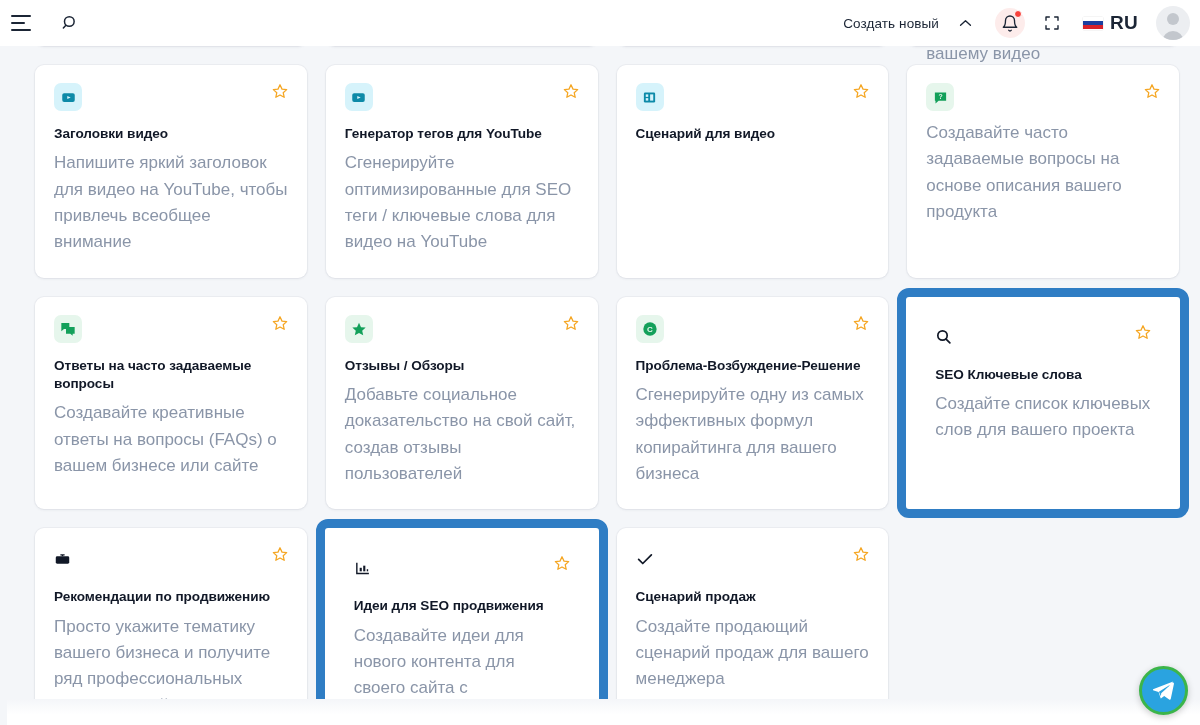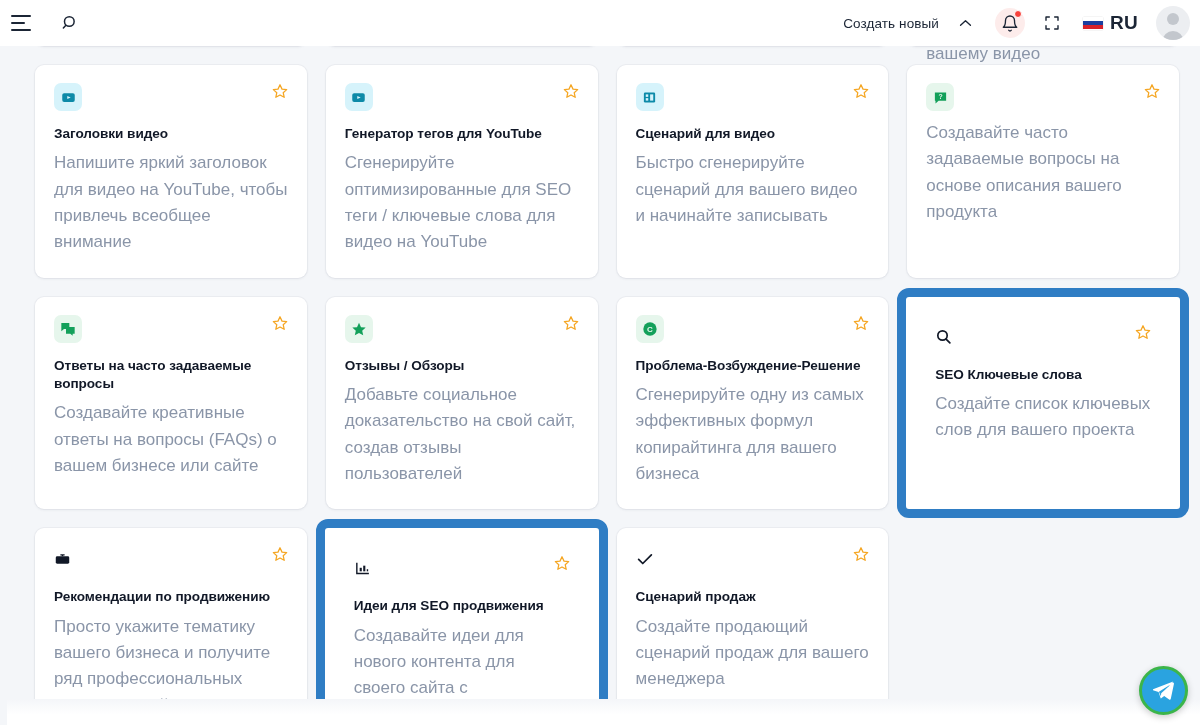--- a/index.html
+++ b/index.html
@@ -252,21 +252,20 @@
               <rect x="13" y="7" width="5" height="10" fill="#d6f3fb"></rect>
             </svg>
         </span>
         <span class="star">
           <svg width="16" height="16" viewBox="0 0 24 24" fill="none" stroke="#f5a623" stroke-width="1.9" stroke-linejoin="round">
               <polygon points="12,2.6 15,9.2 22,9.9 16.8,14.6 18.3,21.4 12,17.9 5.7,21.4 7.2,14.6 2,9.9 9,9.2"></polygon>
             </svg>
         </span>
       </div>
       <div class="c-title">Сценарий для видео</div>
-      <div class="c-desc">Быстро сгенерируйте сценарий для вашего видео и начинайте записывать</div>
     </div>
 
     <div class="card">
       <div class="card-top">
         <span class="badge green">
           <svg width="15" height="15" viewBox="0 0 24 24" fill="#13a05a">
               <path d="M3 4h18v13H9l-5 4.5V17H3z"></path>
               <text x="12" y="14" font-size="11" font-weight="700" fill="#e6f6ec" text-anchor="middle" font-family="Liberation Sans">?</text>
             </svg>
         </span>

